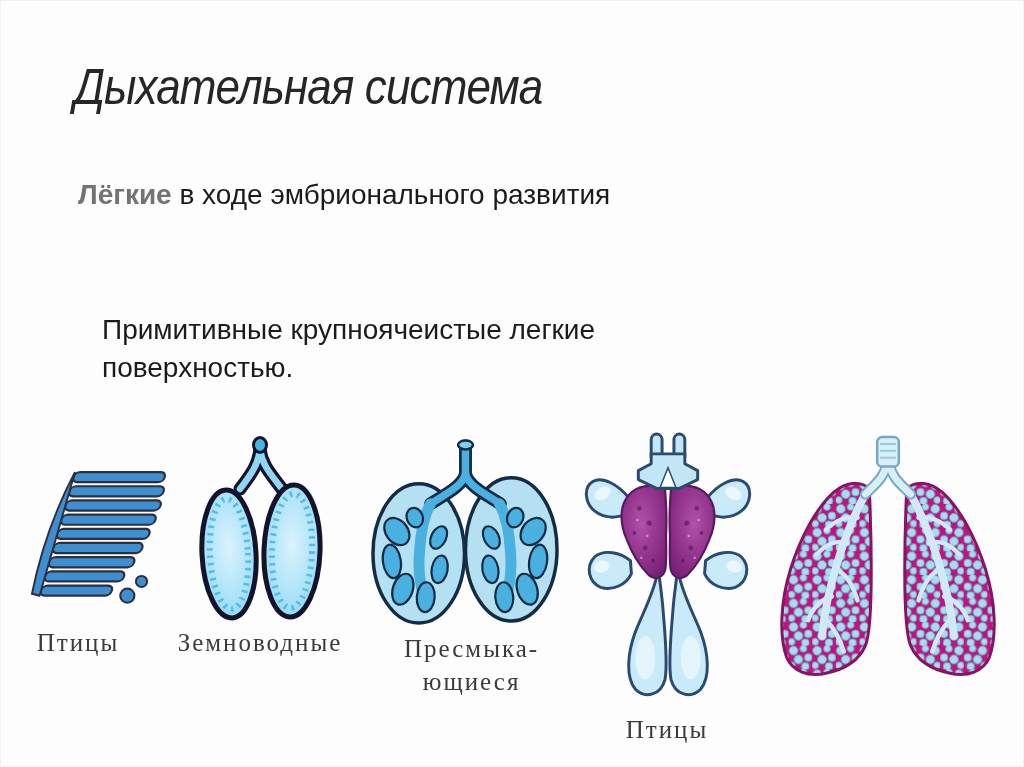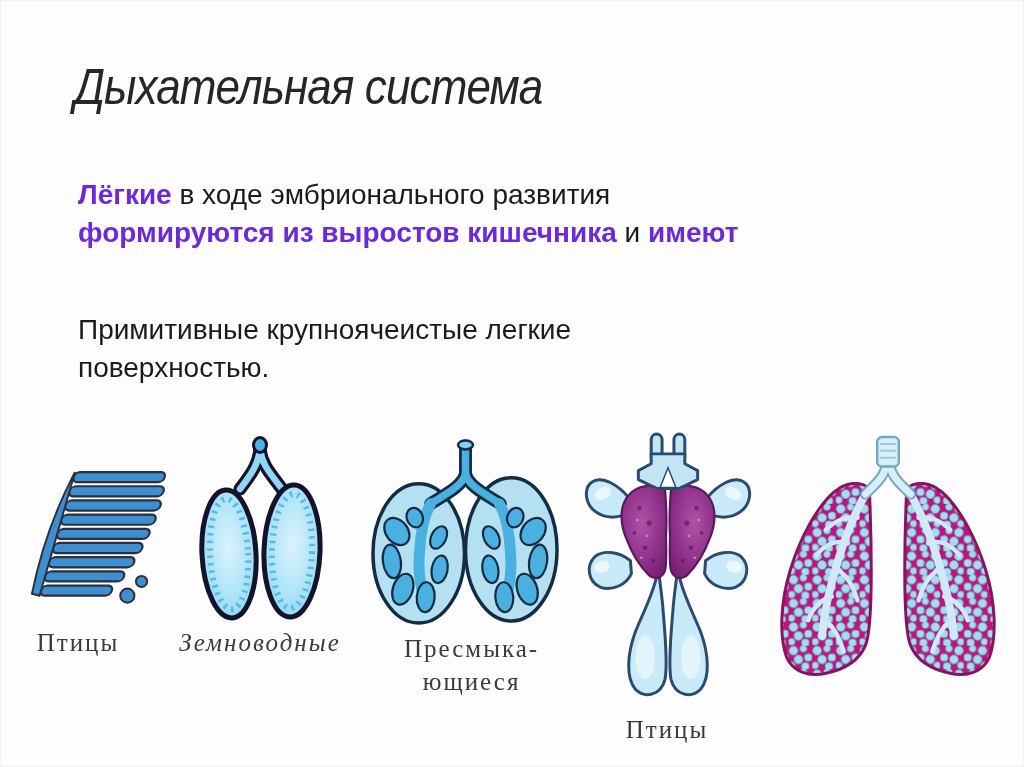--- a/index.html
+++ b/index.html
@@ -16,43 +16,42 @@
     font-size:50px;font-style:italic;font-weight:400;
     color:#262626;letter-spacing:-1px;
     transform:scaleX(.88);transform-origin:left top;
     white-space:nowrap;
   }
   .body-text{
     position:absolute;left:78px;
     font-size:28px;color:#1b1b1b;line-height:38px;
   }
   .p1{top:176px;}
-  .p2{top:311px;}
+  .p2{top:311px;margin-left:24px;}
   .line{white-space:nowrap;}
-  .b{font-weight:bold;color:#6d28d9;}
+  .b{font-weight:bold;color:#737373;}
   .diagram{position:absolute;}
   .diagram svg{display:block;}
   .dlabel{
     position:absolute;
     font-family:"Liberation Serif","DejaVu Serif",serif;
     font-size:25px;color:#3b3b3b;letter-spacing:2px;
     line-height:33px;white-space:nowrap;
   }
   .center{text-align:center;}
 </style>
 </head>
 <body>
 
 <div class="slide">
 
   <div class="title">Дыхательная система</div>
 
   <div class="body-text p1">
     <div class="line"><span class="b">Лёгкие</span><span> в ходе эмбрионального развития</span></div>
-    <div class="line"><span class="b">формируются из выростов кишечника</span><span> и </span><span class="b">имеют</span></div>
   </div>
 
   <div class="body-text p2">
     <div class="line">Примитивные крупноячеистые легкие</div>
     <div class="line">поверхностью.</div>
   </div>
 
   <div class="diagram" style="left:24px;top:466px;">
     <svg width="152" height="158" viewBox="0 0 150 156">
       <g transform="skewX(-16)" stroke="#2d2f3a" stroke-width="2.2" fill="#3e8fd2">
@@ -86,21 +85,21 @@
       <path d="M66 14 C68 30 76 38 88 54" fill="none" stroke="#13132b" stroke-width="13" stroke-linecap="round"></path>
       <path d="M66 14 C64 30 58 38 46 54" fill="none" stroke="#8fd6f2" stroke-width="6.5" stroke-linecap="round"></path>
       <path d="M66 14 C68 30 76 38 88 54" fill="none" stroke="#8fd6f2" stroke-width="6.5" stroke-linecap="round"></path>
       <ellipse cx="66" cy="10" rx="6.5" ry="7.5" fill="#49b4e4" stroke="#13132b" stroke-width="3"></ellipse>
       <ellipse cx="35" cy="119" rx="27" ry="64" transform="rotate(-3 35 119)" fill="url(#amphgrad)" stroke="#13132b" stroke-width="5"></ellipse>
       <ellipse cx="98" cy="116" rx="28" ry="66" transform="rotate(2 98 116)" fill="url(#amphgrad)" stroke="#13132b" stroke-width="5"></ellipse>
       <ellipse cx="35" cy="119" rx="19" ry="55" transform="rotate(-3 35 119)" fill="none" stroke="#55bce8" stroke-width="6" stroke-dasharray="2.5 5"></ellipse>
       <ellipse cx="98" cy="116" rx="20" ry="57" transform="rotate(2 98 116)" fill="none" stroke="#55bce8" stroke-width="6" stroke-dasharray="2.5 5"></ellipse>
     </svg>
   </div>
-  <div class="dlabel center" style="left:160px;top:626px;width:200px;font-style:italic;">Земноводные</div>
+  <div class="dlabel center" style="left:160px;top:626px;width:200px;">Земноводные</div>
 
   <div class="diagram" style="left:363px;top:438px;">
     <svg width="204" height="190" viewBox="0 0 205 191">
       <ellipse cx="56" cy="116" rx="46" ry="70" fill="#b4e0f2" stroke="#132c44" stroke-width="3.5"></ellipse>
       <ellipse cx="149" cy="112" rx="46" ry="72" fill="#b4e0f2" stroke="#132c44" stroke-width="3.5"></ellipse>
       <path d="M103 8 L103 36 C100 48 84 56 68 66" fill="none" stroke="#132c44" stroke-width="13" stroke-linecap="round"></path>
       <path d="M103 36 C106 48 122 56 138 66" fill="none" stroke="#132c44" stroke-width="13" stroke-linecap="round"></path>
       <path d="M103 8 L103 36 C100 48 84 56 68 66" fill="none" stroke="#49b0e0" stroke-width="7.5" stroke-linecap="round"></path>
       <path d="M103 36 C106 48 122 56 138 66" fill="none" stroke="#49b0e0" stroke-width="7.5" stroke-linecap="round"></path>
       <ellipse cx="103" cy="7" rx="7.5" ry="4.5" fill="#7fd0ee" stroke="#132c44" stroke-width="2.5"></ellipse>

